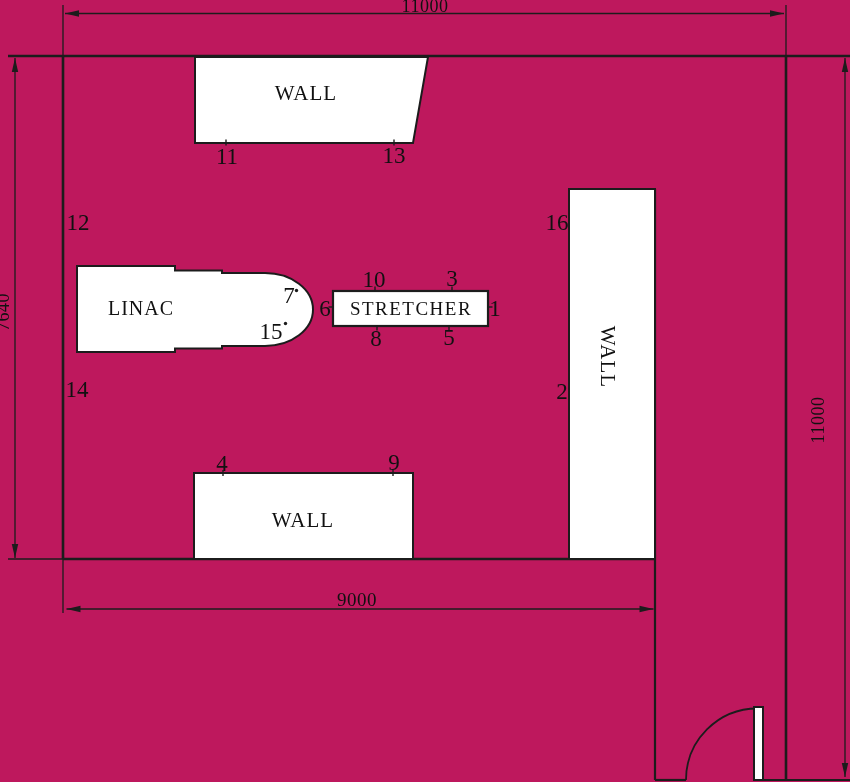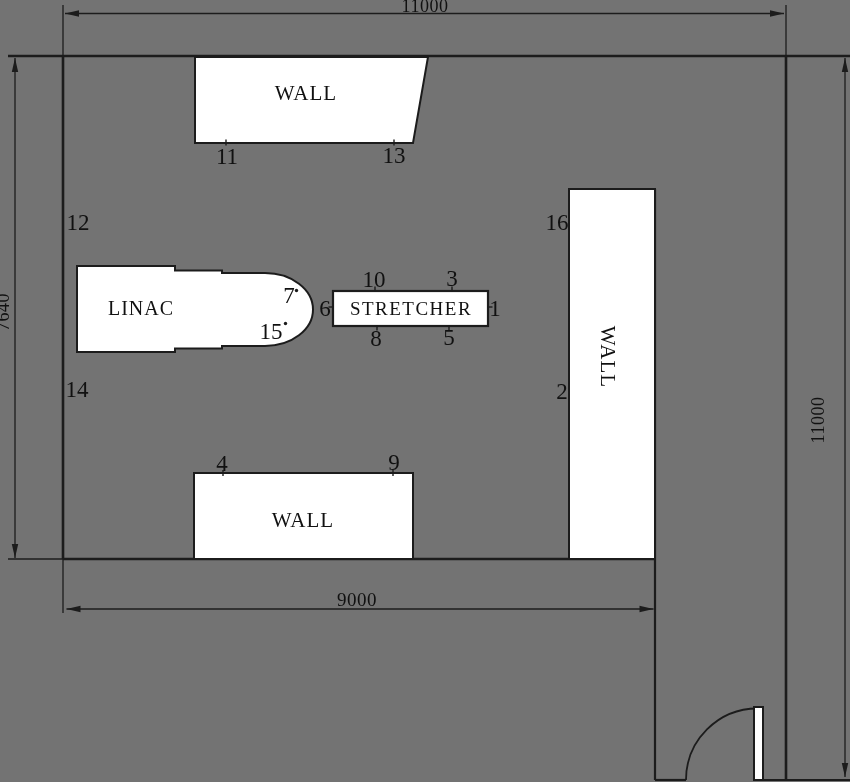--- a/index.html
+++ b/index.html
@@ -1,17 +1,17 @@
 <!DOCTYPE html>
 <html><head>
 <meta charset="utf-8">
 <style>
   html,body{margin:0;padding:0;background:#ffffff;}
   .stage{
-    width:850px;height:782px;position:relative;background:#737373;
+    width:850px;height:782px;position:relative;background:#be185d;
     font-family:"Liberation Serif","DejaVu Serif",serif;
   }
   svg{display:block;}
   .ln{stroke:#1c1c1c;fill:none;}
   .fill{fill:#1c1c1c;stroke:none;}
   .blk{stroke:#1c1c1c;fill:#ffffff;}
   text{fill:#111111;font-family:"Liberation Serif","DejaVu Serif",serif;}
   .lbl{font-size:21px;letter-spacing:1px;}
   .lbl-linac{font-size:20px;letter-spacing:1px;}
   .lbl-str{font-size:19px;letter-spacing:1.5px;}

